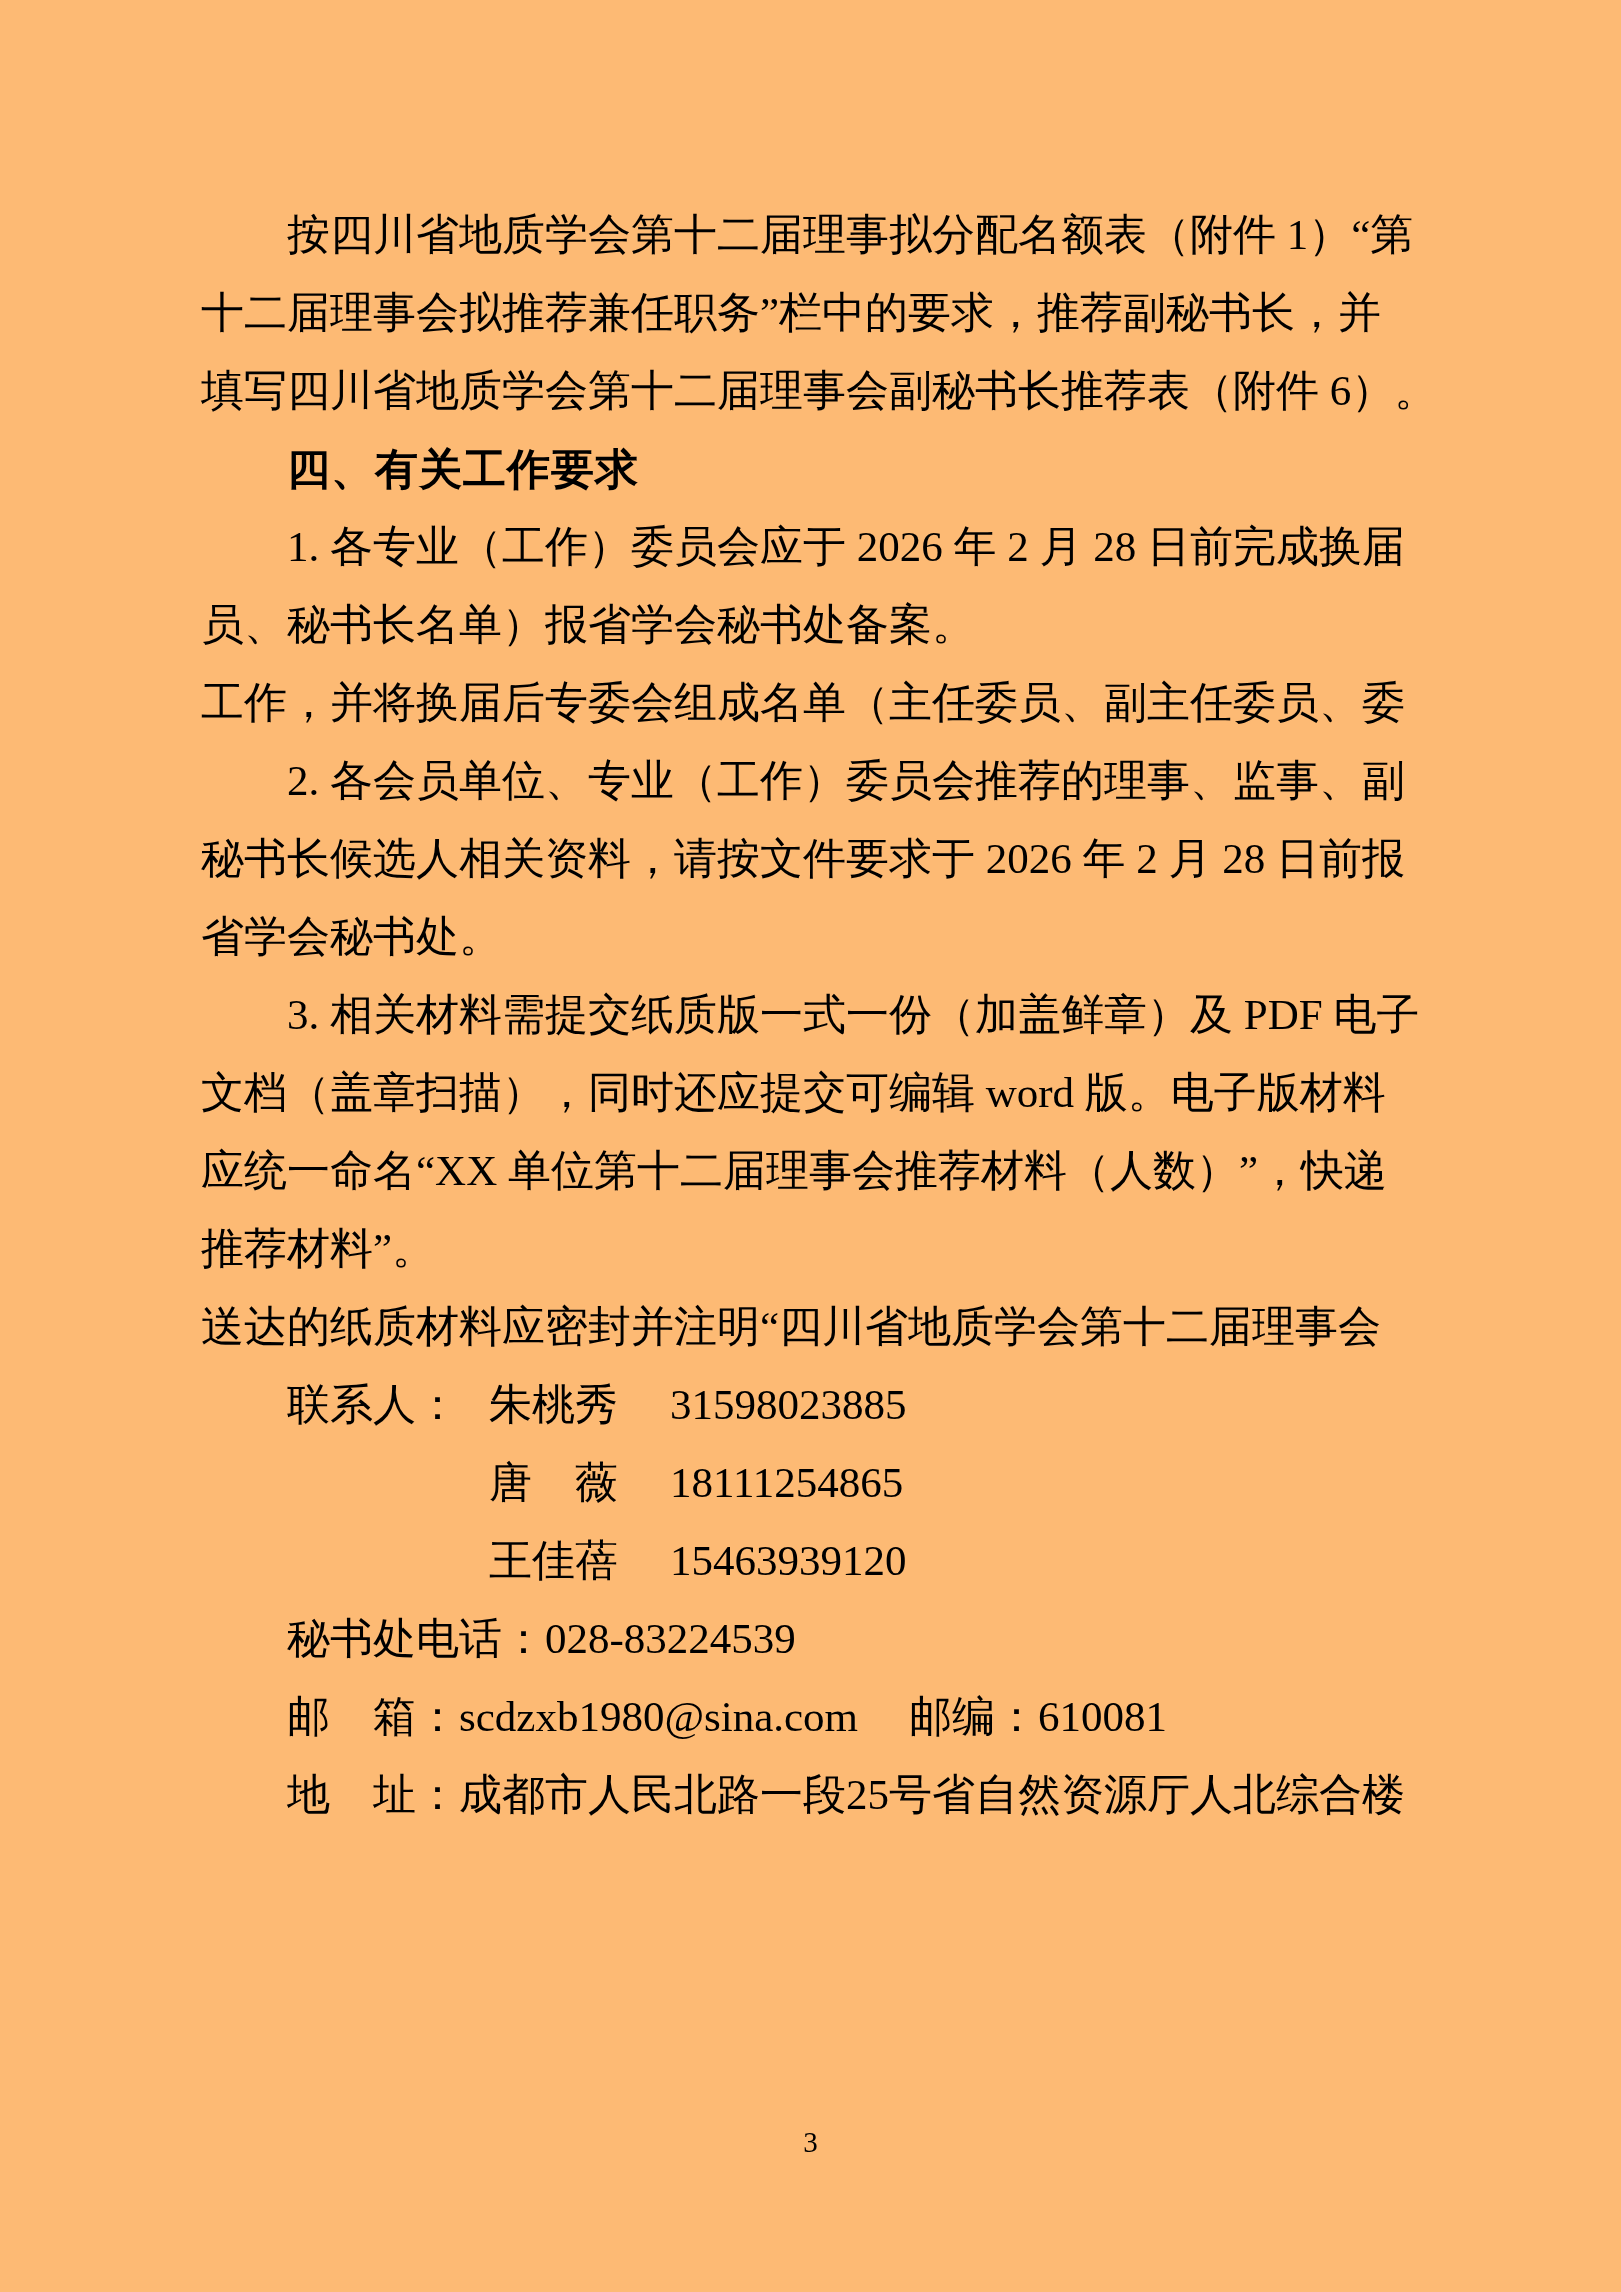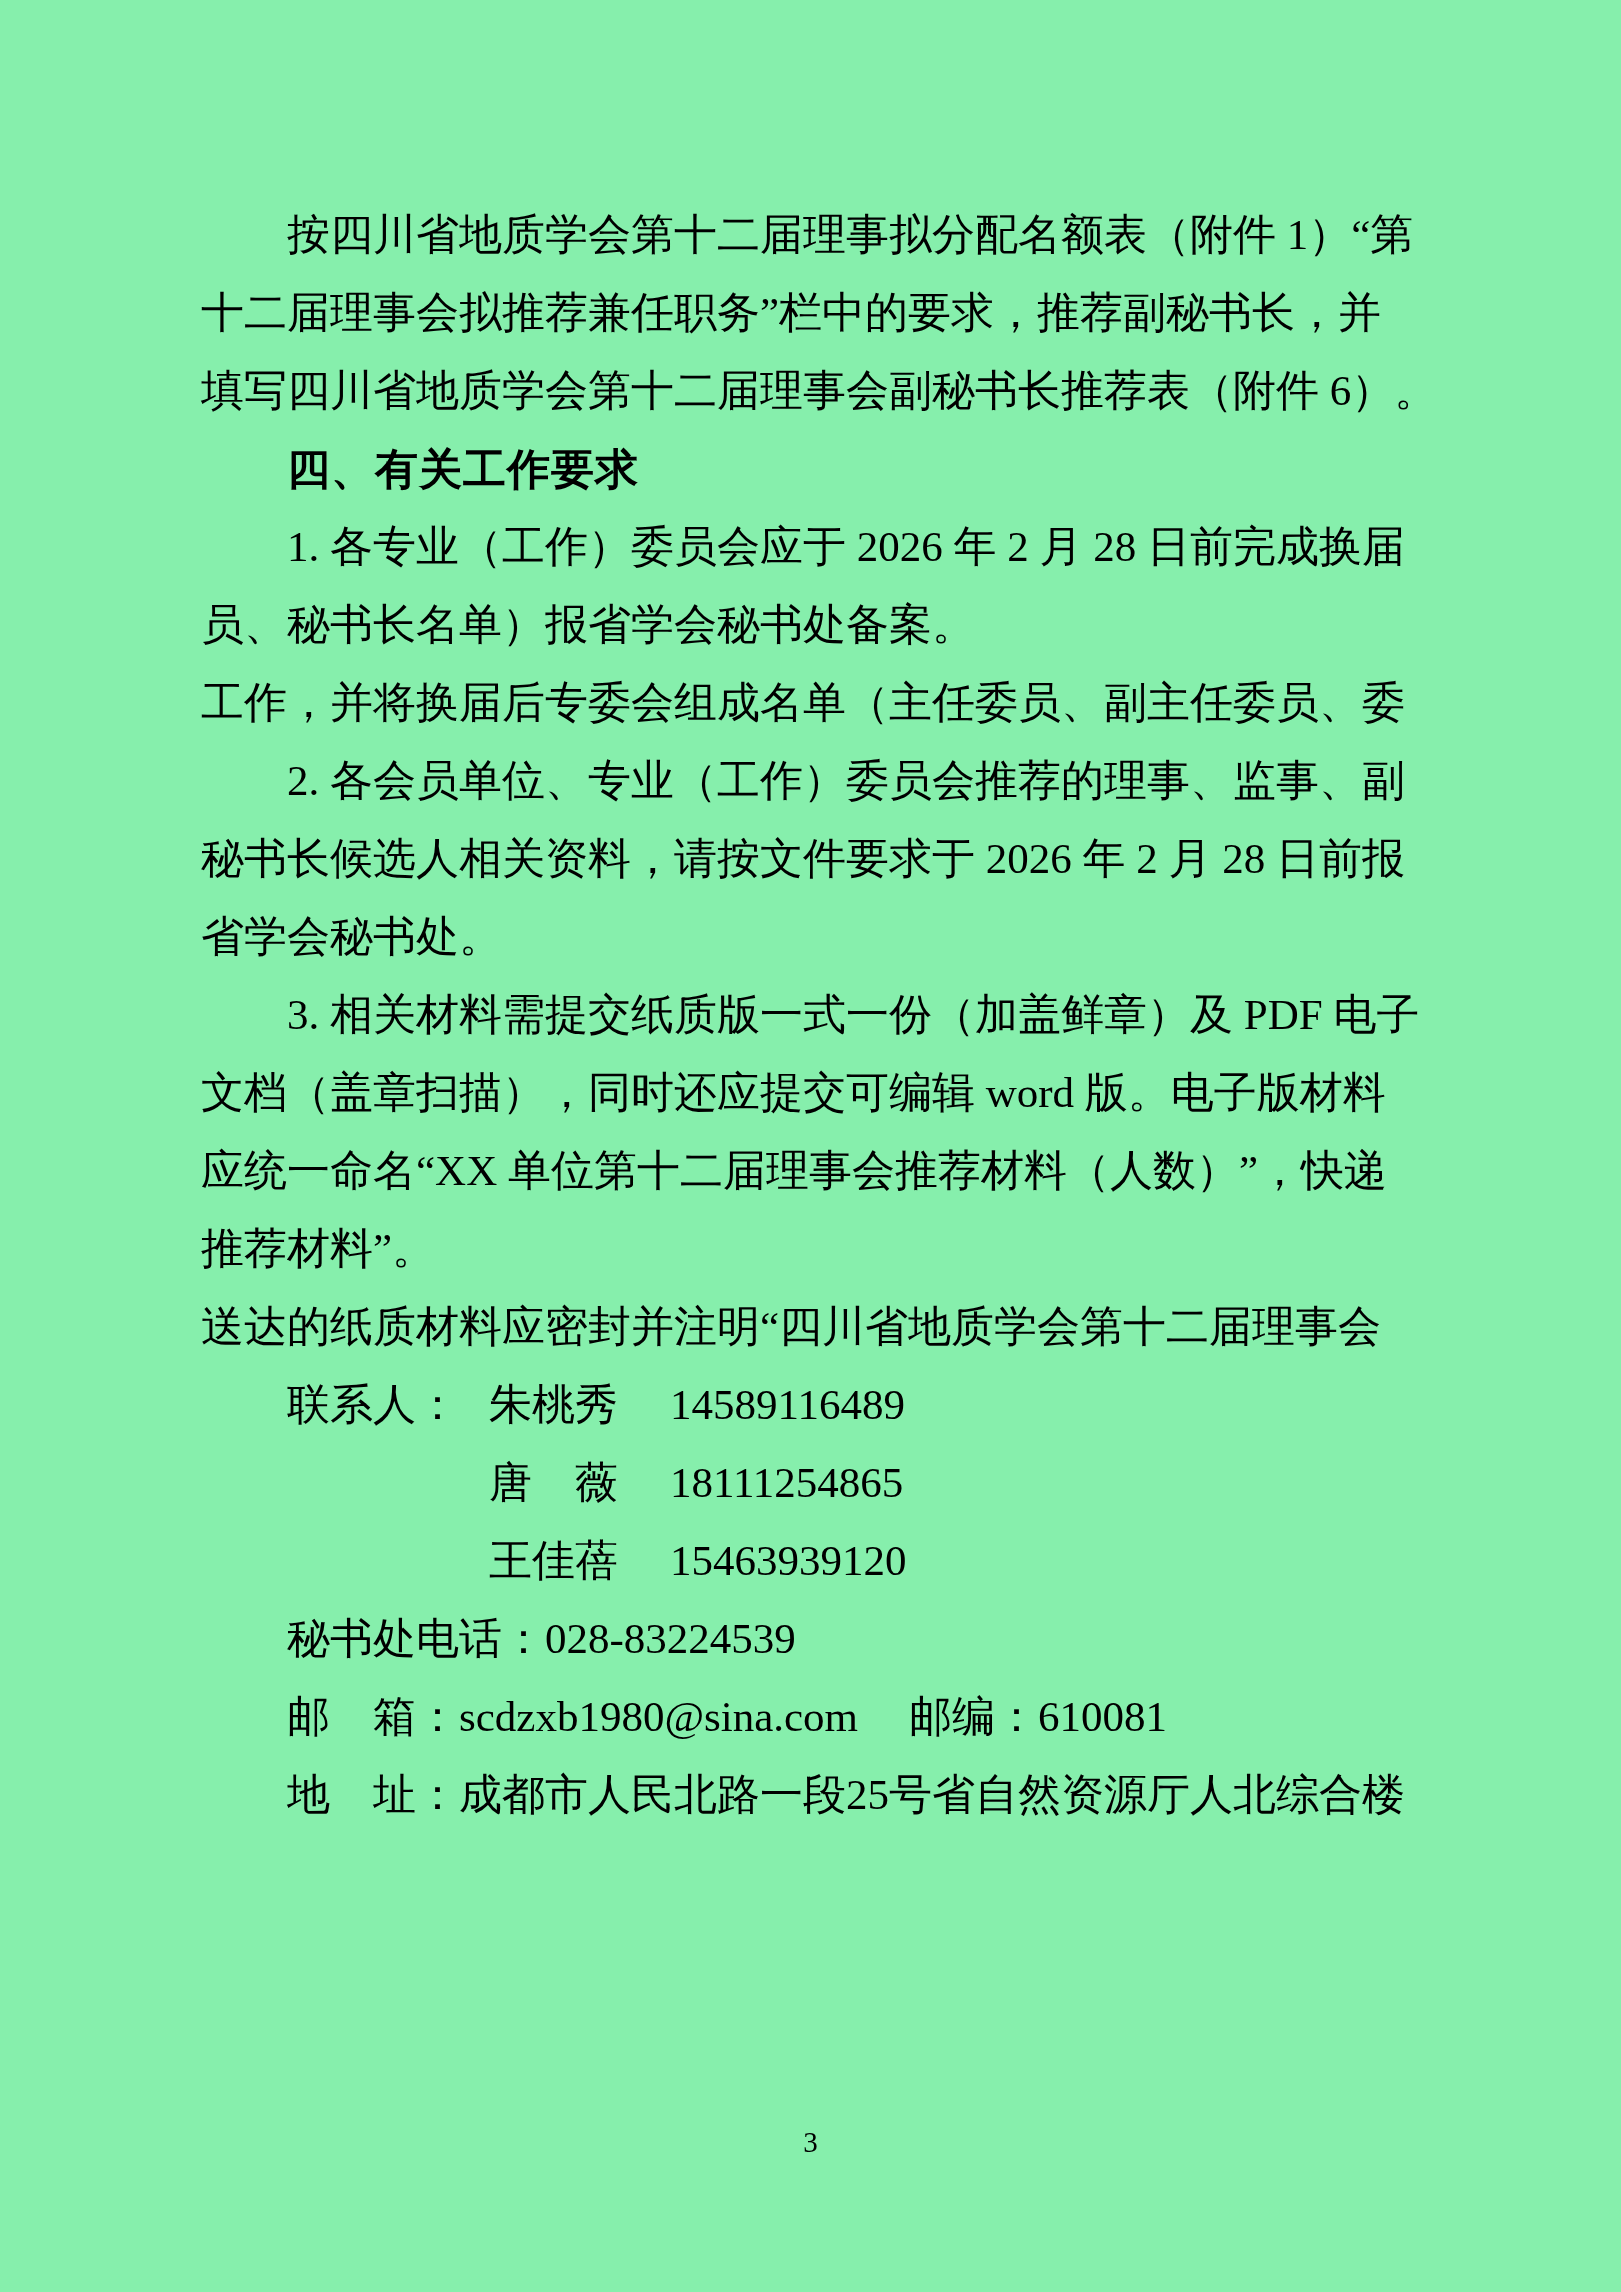--- a/index.html
+++ b/index.html
@@ -4,21 +4,21 @@
 <style>
   html, body {
     margin: 0;
     padding: 0;
     background: #ffffff;
   }
   .page {
     position: relative;
     width: 1621px;
     height: 2293px;
-    background: #86efac;
+    background: #fdba74;
     overflow: hidden;
     font-family: "Liberation Serif", "DejaVu Serif", serif;
     color: #000000;
   }
   .content {
     position: absolute;
     left: 201px;
     top: 196px;
     width: 1235px;
     font-size: 43px;
@@ -93,21 +93,21 @@
     <div class="ln indent">3. 相关材料需提交纸质版一式一份（加盖鲜章）及 PDF 电子</div>
     <div class="ln">文档（盖章扫描），同时还应提交可编辑 word 版。电子版材料</div>
     <div class="ln">应统一命名“XX 单位第十二届理事会推荐材料（人数）”，快递</div>
     <div class="ln">推荐材料”。</div>
     <div class="ln">送达的纸质材料应密封并注明“四川省地质学会第十二届理事会</div>
 
 
     <div class="contact-row">
       <span class="c-label">联系人：</span>
       <span class="c-name">朱桃秀</span>
-      <span class="c-phone">14589116489</span>
+      <span class="c-phone">31598023885</span>
     </div>
     <div class="contact-row">
       <span class="c-label"></span>
       <span class="c-name">唐　薇</span>
       <span class="c-phone">18111254865</span>
     </div>
     <div class="contact-row">
       <span class="c-label"></span>
       <span class="c-name">王佳蓓</span>
       <span class="c-phone">15463939120</span>

